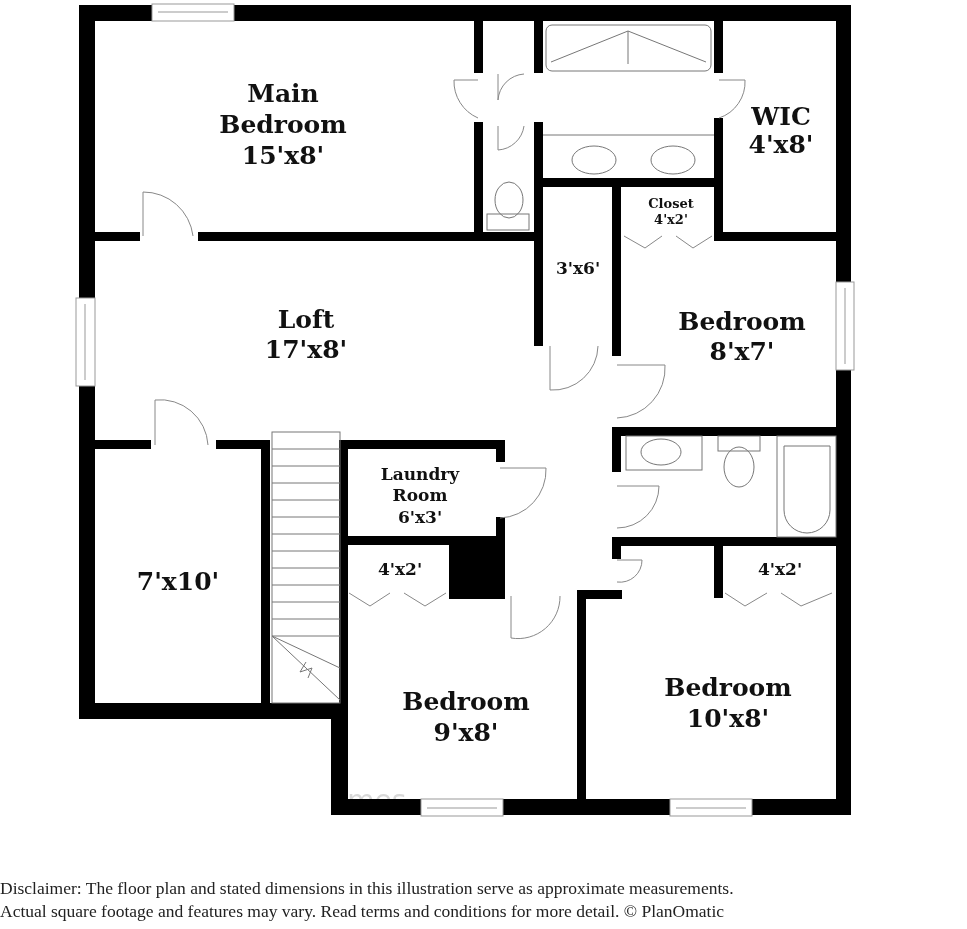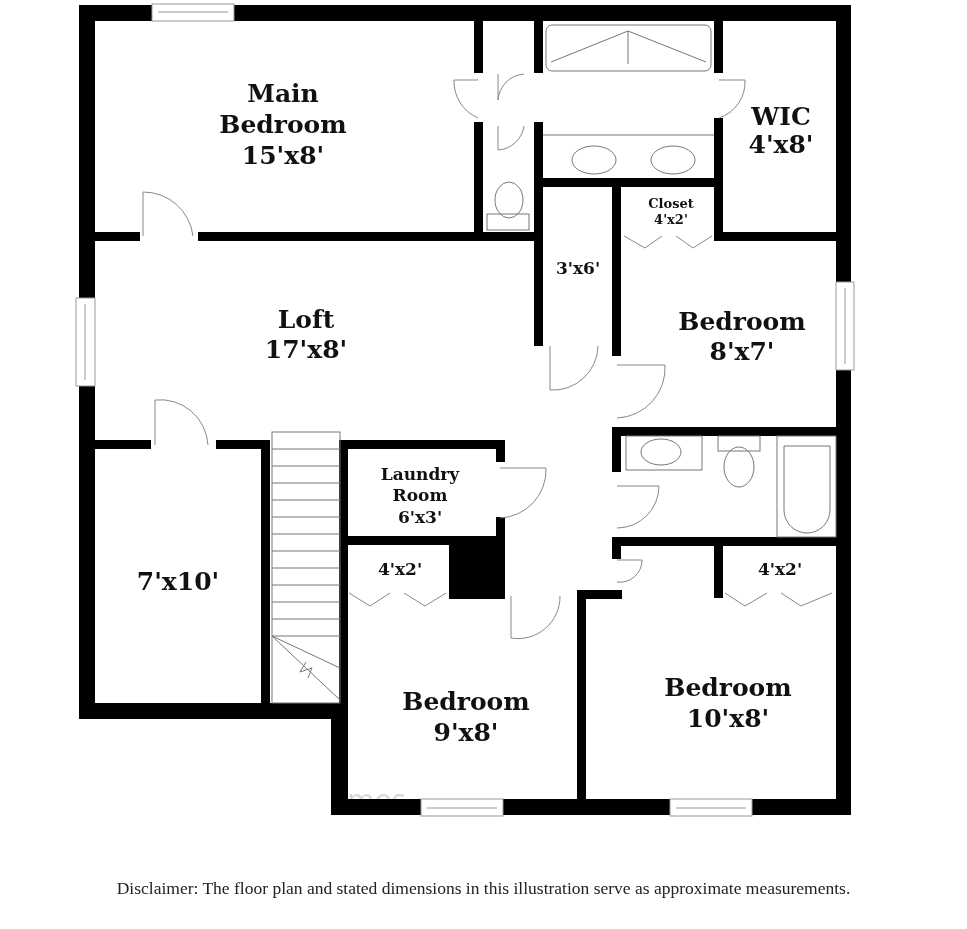--- a/index.html
+++ b/index.html
@@ -5,21 +5,21 @@
   html, body { margin: 0; padding: 0; background: #ffffff; }
   body { width: 967px; height: 929px; position: relative; overflow: hidden; }
   #plan { position: absolute; left: 0; top: 0; width: 967px; height: 870px; }
   .lbl { font-family: "DejaVu Serif", "Liberation Serif", serif; font-weight: bold; fill: #111; text-anchor: middle; }
   .big { font-size: 25px; }
   .small { font-size: 17px; }
   .tiny { font-size: 13px; }
   .fx { fill: none; stroke: #777; stroke-width: 1; }
   .door { fill: none; stroke: #888; stroke-width: 1; }
   .wm { font-family: "DejaVu Sans", sans-serif; fill: #d8d8d8; font-size: 28px; }
-  #disclaimer { position: absolute; left: 0; top: 877px; width: 967px; text-align: center;
+  #disclaimer { position: absolute; left: 0; top: 877px; width: 967px; text-align: left;
     font-family: "Liberation Serif", "DejaVu Serif", serif; font-size: 17.5px; line-height: 23px; color: #222; }
   #disclaimer div { white-space: nowrap; }
 </style>
 </head>
 <body>
 
 <svg id="plan" viewBox="0 0 967 870" xmlns="http://www.w3.org/2000/svg">
 
   <text class="wm" x="330" y="810">omes</text>
 
@@ -197,13 +197,14 @@
     <text class="lbl big" x="466" y="741">9'x8'</text>
   </g>
   <g>
     <text class="lbl big" x="728" y="696">Bedroom</text>
     <text class="lbl big" x="728" y="727">10'x8'</text>
   </g>
 </svg>
 
 <div id="disclaimer">
   <div>Disclaimer: The floor plan and stated dimensions in this illustration serve as approximate measurements.</div>
+  <div>Actual square footage and features may vary. Read terms and conditions for more detail. © PlanOmatic</div>
 </div>
 
 </body></html>

